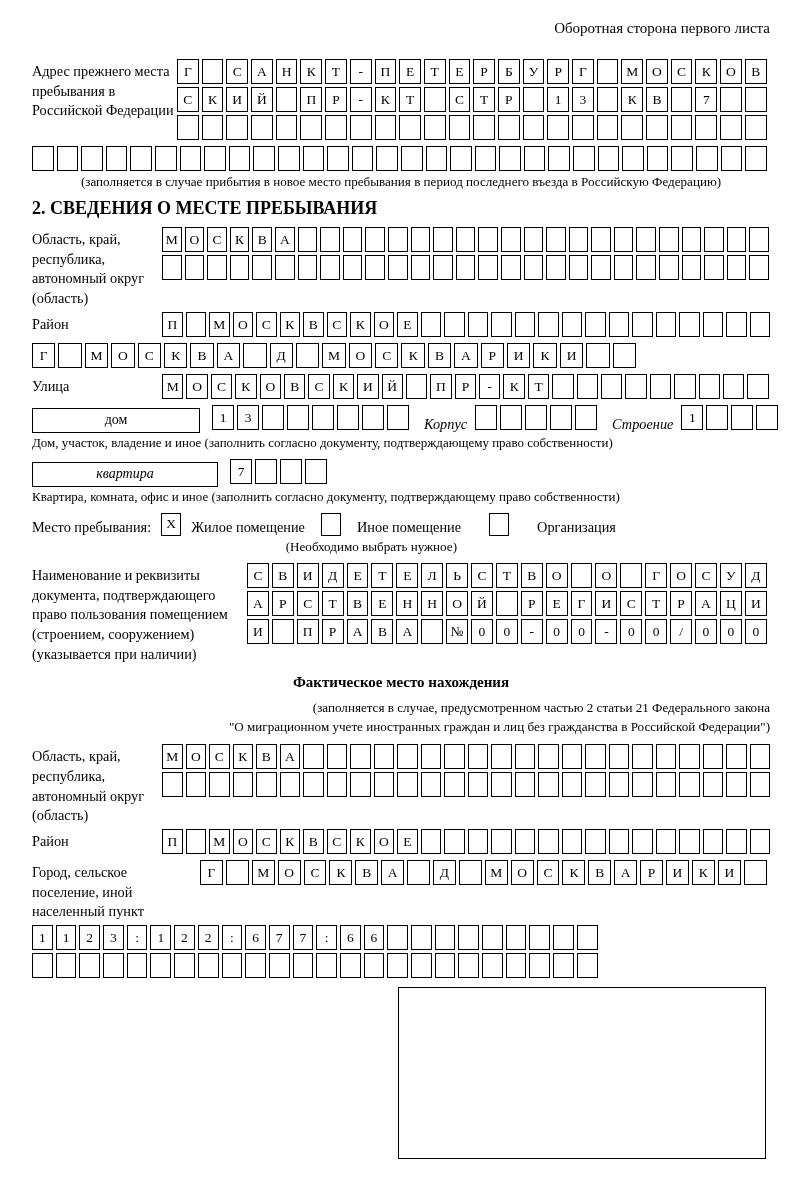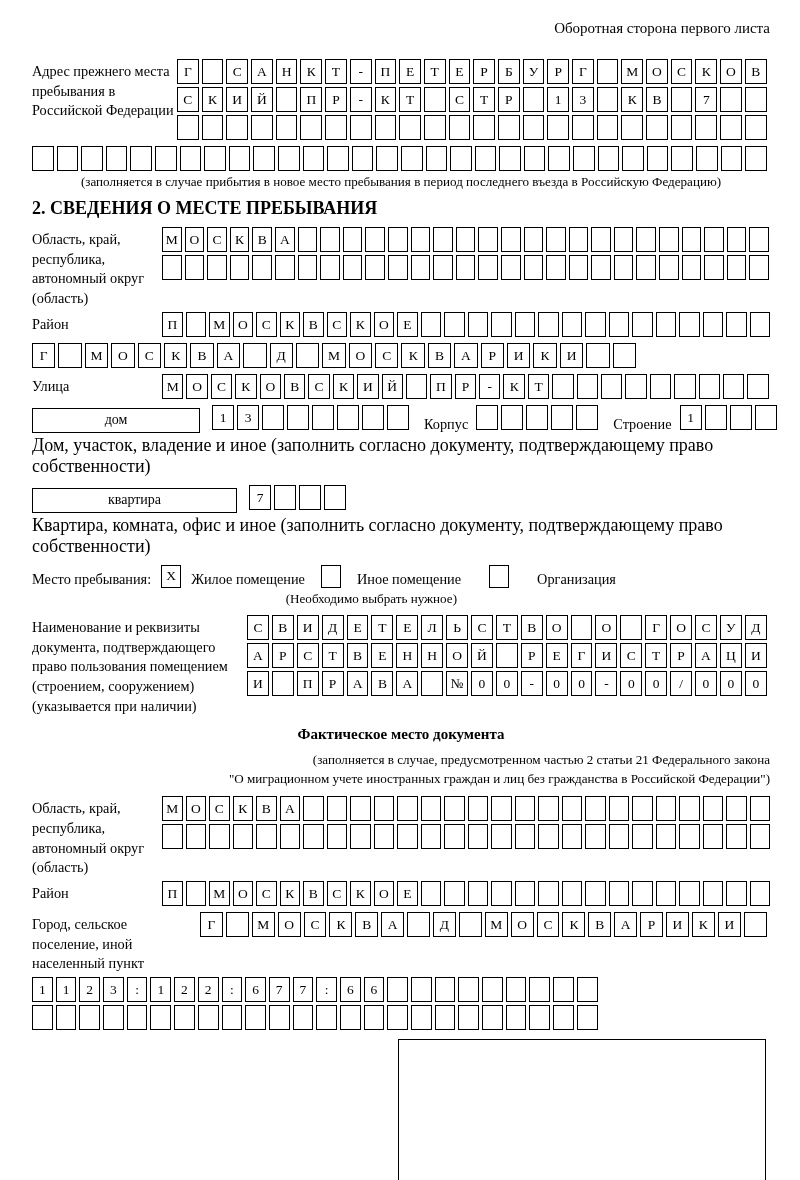--- a/index.html
+++ b/index.html
@@ -23,23 +23,23 @@
   .r26 { --cw:20.5px; } .r23 { --cw:23.4px; } .r25 { --cw:21.4px; }
   .r21 { --cw:21.9px; } .rsm { --cw:22px; } .rcity { --cw:22.9px; } .rkad { --cw:20.7px; }
 
   .note { font-size:13.1px; text-align:center; margin:2px 0 8px 0; }
   .sect-title { font-weight:bold; text-align:left; font-size:18px; margin:4px 0 8px 0; }
 
   .inline-row { display:flex; align-items:flex-end; margin-bottom:2px; }
   .widebox { border:1.6px solid #000; height:25px; display:flex; align-items:center;
              justify-content:center; font-size:14px; flex:none; }
   .dom-box { width:168px; margin-right:12px; }
-  .kv-box { width:205px; margin-right:12px; }
-  .mini-label { font-size:14.3px; margin:3px 8px 0 12px; flex:none; }
-  .caption { font-size:18px; margin:1px 0 8px 0; }
+  .kv-box { width:186px; margin-right:12px;font-style:italic; }
+  .mini-label { font-size:14.3px; margin:3px 8px 0 12px; flex:none;font-style:italic; }
+  .caption { font-size:13px; margin:1px 0 8px 0; }
 
   .stay-row { display:flex; align-items:flex-end; font-size:14.3px; margin-top:5px; }
   .chk { width:20px; height:23px; border:1.6px solid #000; display:flex; align-items:center;
          justify-content:center; font-size:13.5px; flex:none; }
   .gap8 { width:10px; } .gap14 { width:16px; } .gap24 { width:28px; }
   .stay-note { font-size:13.1px; margin:3px 0 8px 155px; width:270px; text-align:right; }
 
   .fact-title { font-weight:bold; text-align:center; font-size:15px; margin:10px 0 8px 0; }
   .fact-note { font-size:13.1px; text-align:right; line-height:1.4; margin-bottom:8px; }
 
@@ -458,21 +458,21 @@
           <span class="cell">0</span>
           <span class="cell">0</span>
           <span class="cell">/</span>
           <span class="cell">0</span>
           <span class="cell">0</span>
           <span class="cell">0</span>
         </div>
     </div>
   </div>
 
-  <div class="fact-title">Фактическое место документа</div>
+  <div class="fact-title">Фактическое место нахождения</div>
   <div class="fact-note">
     <div>(заполняется в случае, предусмотренном частью 2 статьи 21 Федерального закона</div>
     <div>"О миграционном учете иностранных граждан и лиц без гражданства в Российской Федерации")</div>
   </div>
 
   <div class="field">
     <div class="lbl w130">Область, край, республика, автономный округ (область)</div>
     <div class="rows">
       <div class="cellrow r26">
           <span class="cell">М</span>

